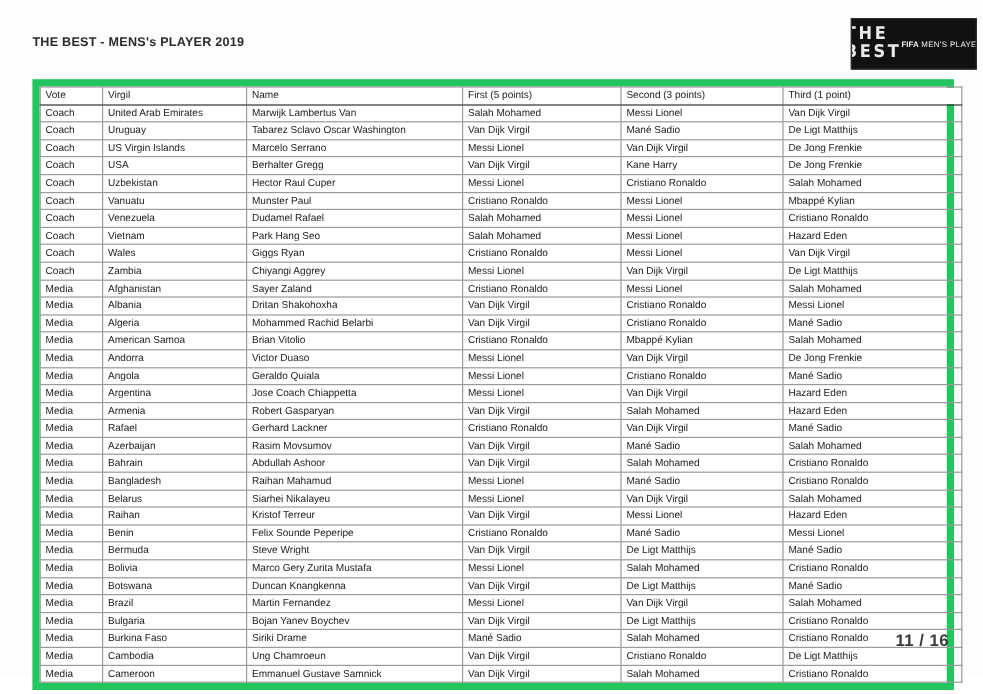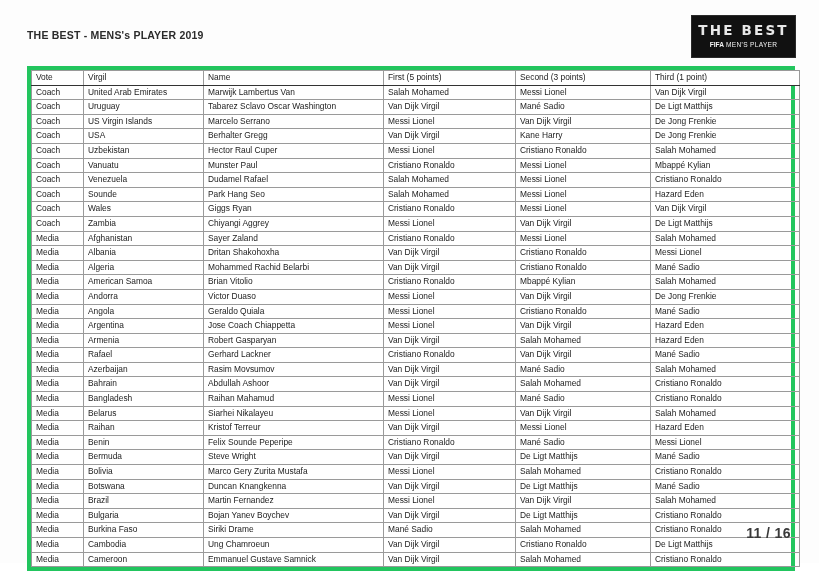--- a/index.html
+++ b/index.html
@@ -34,28 +34,28 @@
     left: 27px;
     top: 29px;
     font-size: 10.5px;
     font-weight: 700;
     letter-spacing: 0.2px;
     color: #2b2b2b;
     white-space: nowrap;
   }
   .logo-box {
     position: absolute;
-    right: 23px;
+    right: 5px;
     top: 15px;
     width: 103px;
     height: 41px;
     background: #111111;
     border: 1px solid #2a2a2a;
     display: flex;
-    flex-direction: column;
+    flex-direction: row;
     align-items: center;
     justify-content: center;
     overflow: hidden;
   }
   .logo-top {
     font-size: 13.5px;
     font-weight: 700;
     letter-spacing: 2.2px;
     color: #e8e8e8;
     line-height: 1;
@@ -74,21 +74,21 @@
     font-weight: 700;
     letter-spacing: 0px;
   }
 
   
   .table-wrap {
     position: absolute;
     left: 27px;
     top: 66px;
     width: 768px;
-    border: 4px solid #22c55e;
+    border: 6px solid #22c55e;
     box-sizing: border-box;
     background: #ffffff;
   }
   table.vote-table {
     border-collapse: collapse;
     width: 100%;
     table-layout: fixed;
     font-size: 8.4px;
   }
   table.vote-table th,
@@ -216,21 +216,21 @@
           <tr>
             <td>Coach</td>
             <td>Venezuela</td>
             <td>Dudamel Rafael</td>
             <td>Salah Mohamed</td>
             <td>Messi Lionel</td>
             <td>Cristiano Ronaldo</td>
           </tr>
           <tr>
             <td>Coach</td>
-            <td>Sounde</td>
+            <td>Vietnam</td>
             <td>Park Hang Seo</td>
             <td>Salah Mohamed</td>
             <td>Messi Lionel</td>
             <td>Hazard Eden</td>
           </tr>
           <tr>
             <td>Coach</td>
             <td>Wales</td>
             <td>Giggs Ryan</td>
             <td>Cristiano Ronaldo</td>

